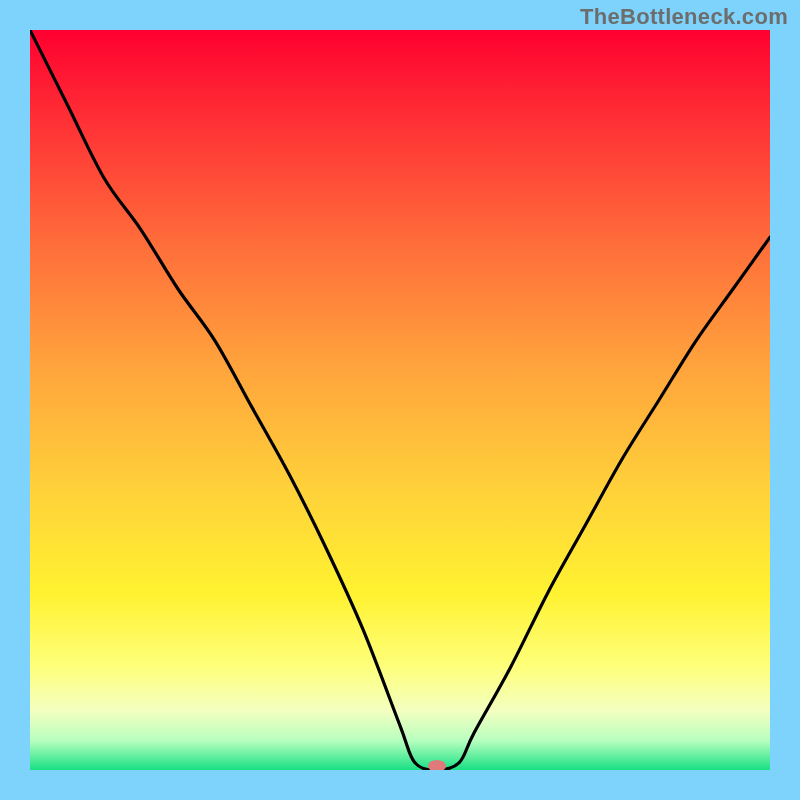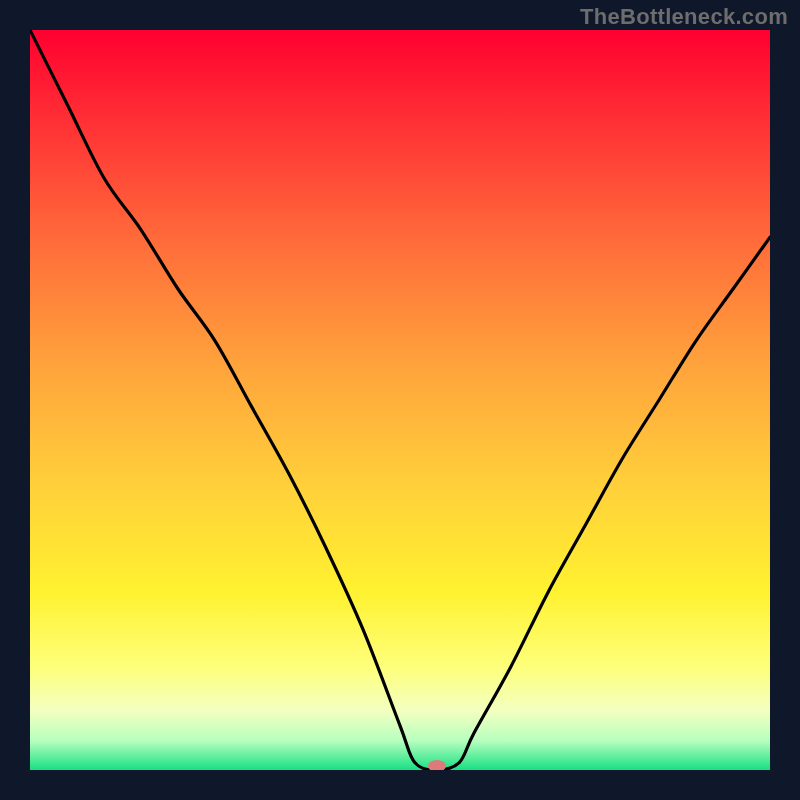--- a/index.html
+++ b/index.html
@@ -7,21 +7,21 @@
     padding: 0;
     width: 800px;
     height: 800px;
     background: #000;
     overflow: hidden;
   }
   .frame {
     position: relative;
     width: 800px;
     height: 800px;
-    background: #0f172a;
+    background: #7dd3fc;
   }
   .watermark {
     position: absolute;
     top: 4px;
     right: 12px;
     font-family: Arial, Helvetica, sans-serif;
     font-size: 22px;
     font-weight: 600;
     color: #6d6d6d;
     letter-spacing: 0.3px;

